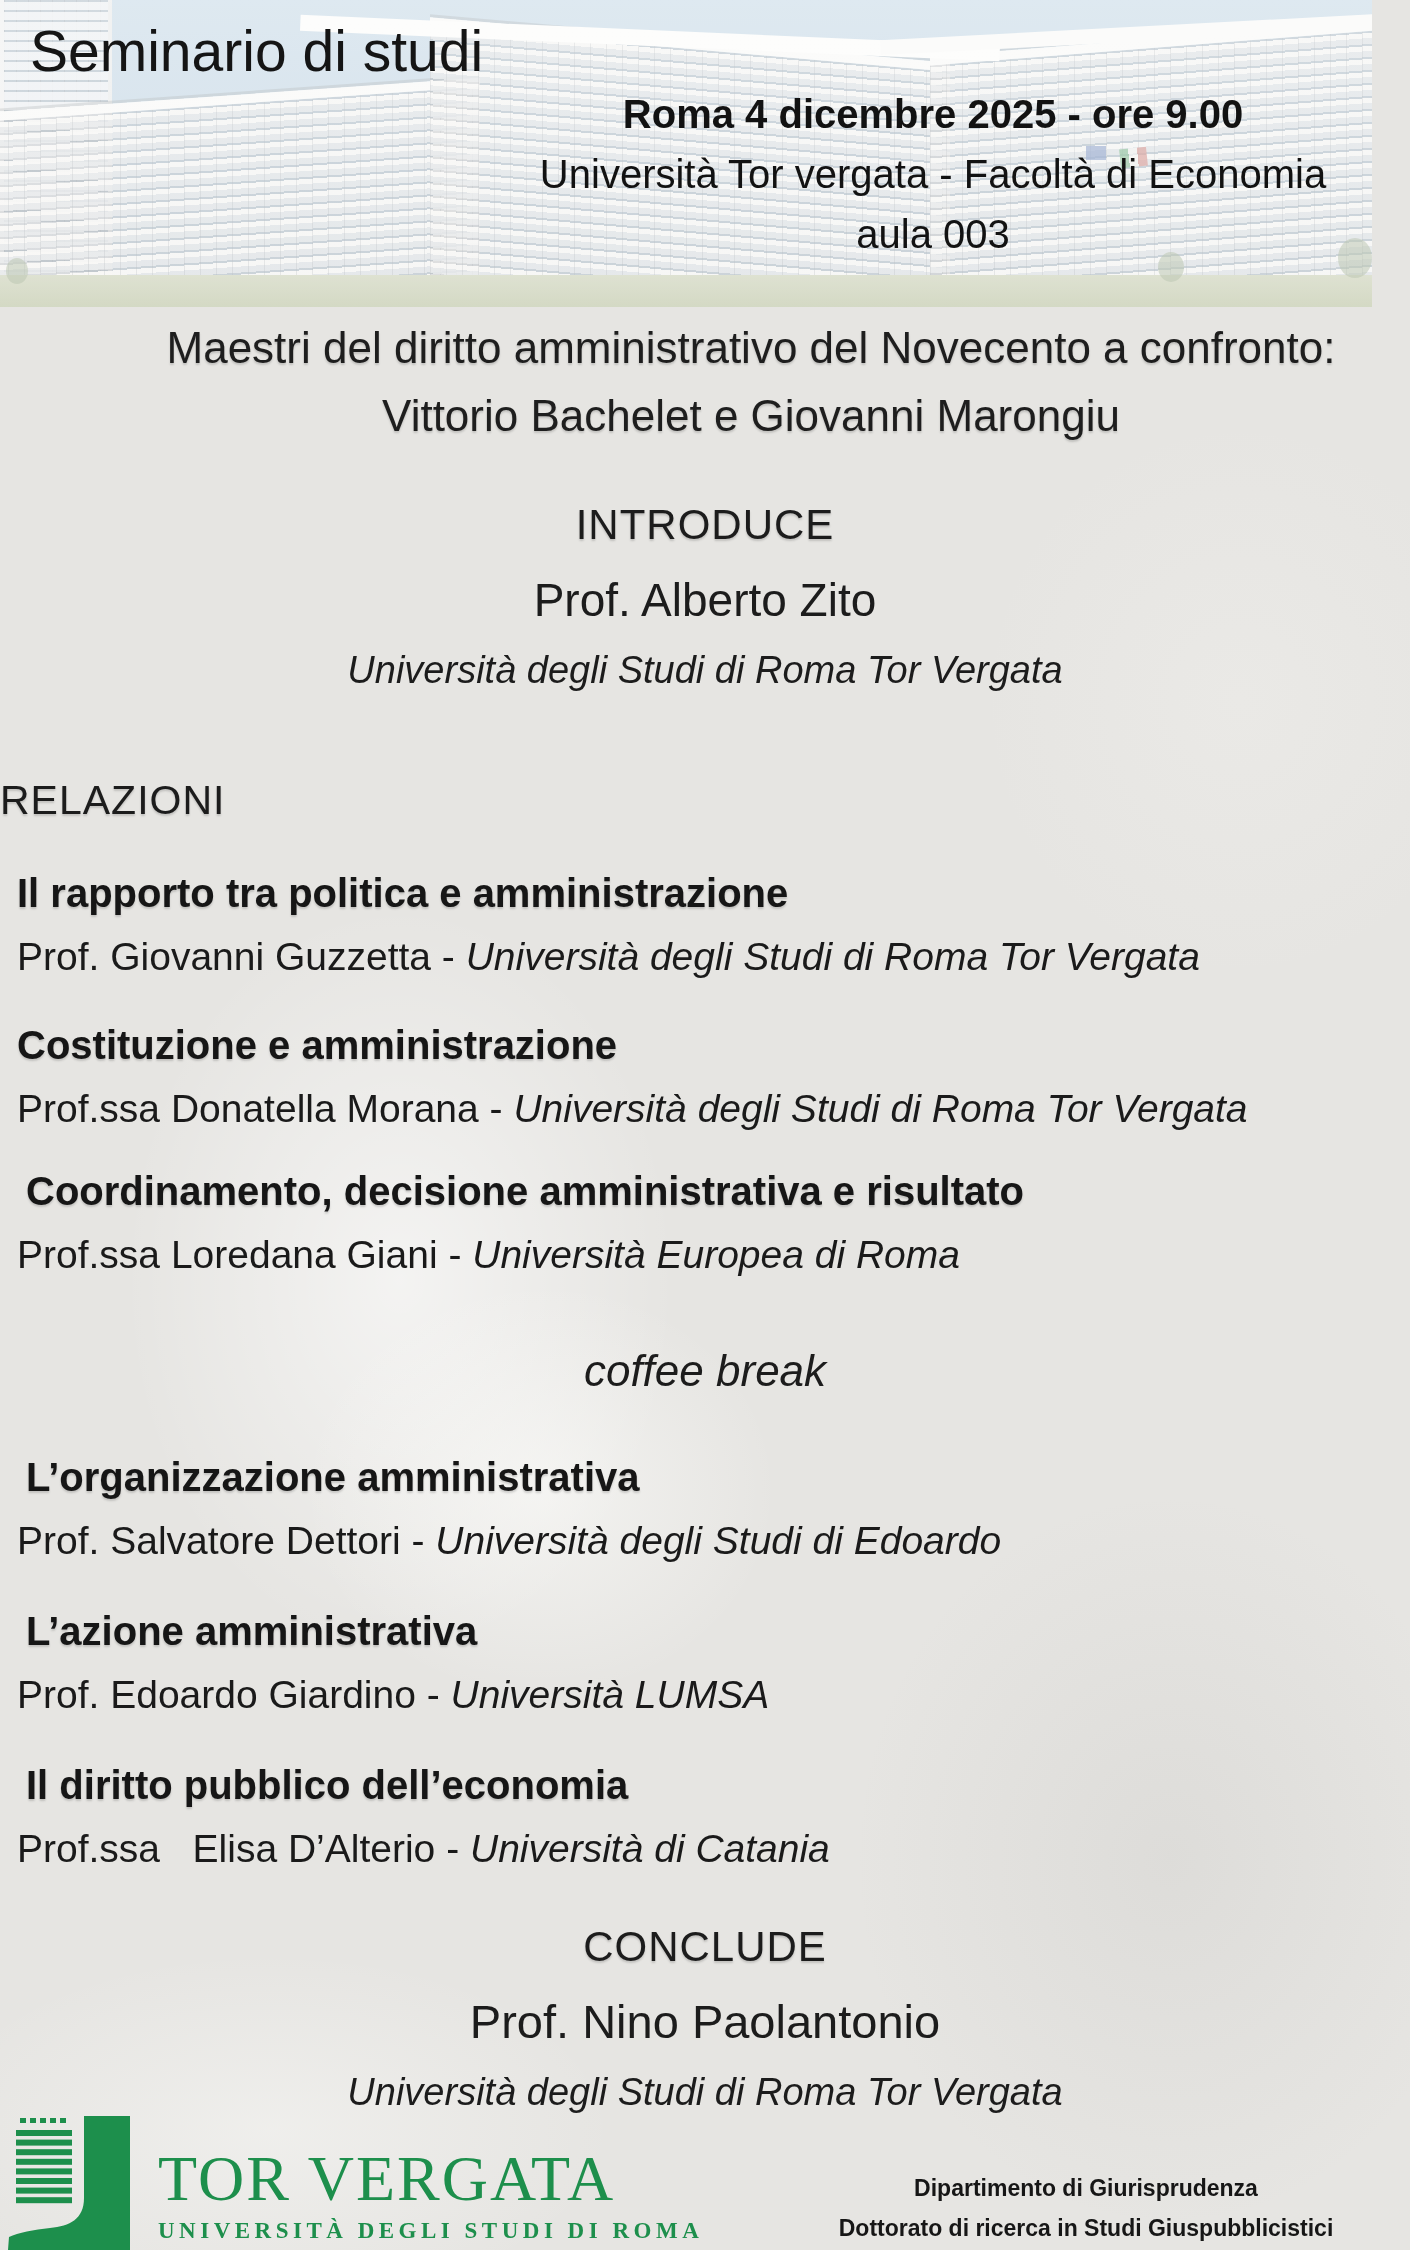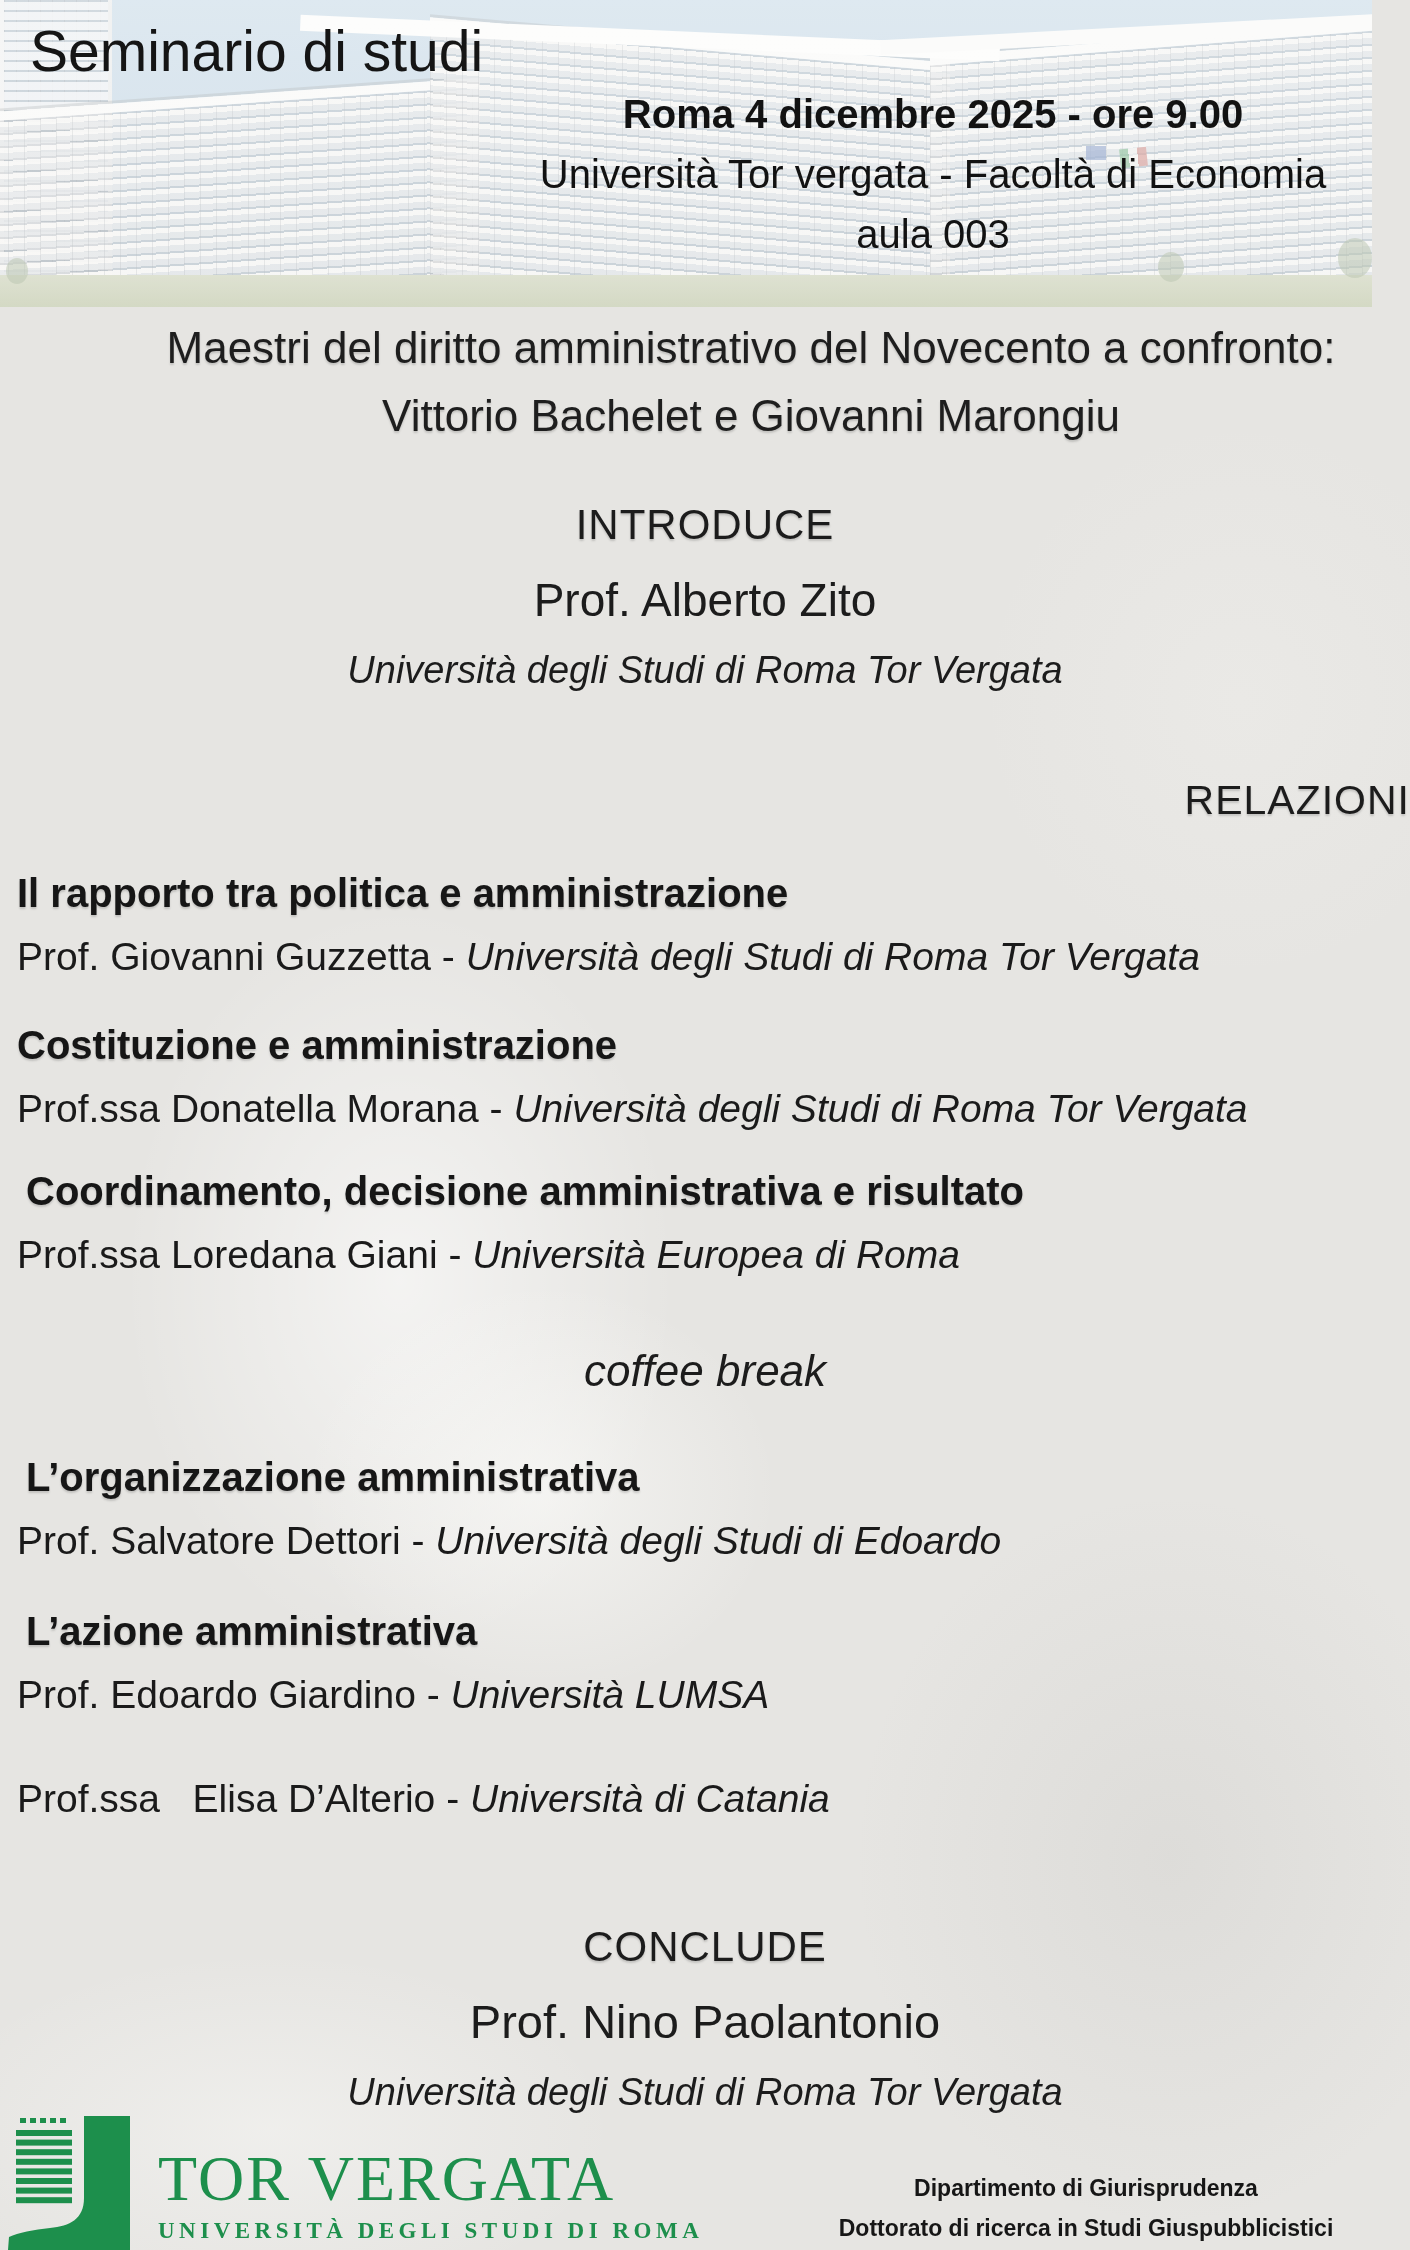--- a/index.html
+++ b/index.html
@@ -62,21 +62,21 @@
   .sec{position:absolute;left:0;width:1410px;z-index:2;}
   .shadowed{text-shadow:0 2px 2px rgba(70,70,70,.22);}
   .main-title{top:306px;text-align:center;font-size:44px;line-height:68px;font-weight:400;padding-top:8px;color:#1e1e1e;padding-left:46px;}
 
   .center-block{text-align:center;}
   .intro-block{top:500px;}
   .block-heading{font-size:42px;line-height:50px;font-weight:400;letter-spacing:1px;}
   .block-speaker{font-size:46px;line-height:56px;font-weight:400;margin-top:22px;}
   .block-affil{font-size:38px;line-height:48px;font-style:italic;margin-top:18px;}
 
-  .relazioni-heading{top:775px;text-align:right;font-size:41px;line-height:50px;letter-spacing:1px;}
+  .relazioni-heading{top:775px;text-align:left;font-size:41px;line-height:50px;letter-spacing:1px;}
 
   .talk{position:absolute;left:0;width:1410px;z-index:2;padding-left:17px;box-sizing:border-box;}
   .talk-title{font-size:40px;line-height:50px;font-weight:700;color:#161616;}
   .talk.indent .talk-title{padding-left:9px;}
   .talk-speaker{font-size:39px;line-height:50px;margin-top:14px;white-space:pre-wrap;color:#1a1a1a;}
   .talk-speaker .affil{font-style:italic;}
   .coffee{position:absolute;left:0;top:1344px;width:1410px;text-align:center;
     font-size:44px;line-height:54px;font-style:italic;z-index:2;}
 
   .conclude-block{top:1922px;}
@@ -160,20 +160,21 @@
     <div class="talk-title shadowed">L’organizzazione amministrativa</div>
     <div class="talk-speaker"><span>Prof. Salvatore Dettori - </span><span class="affil">Università degli Studi di Edoardo</span></div>
   </div>
 
   <div class="talk indent" style="top:1606px">
     <div class="talk-title shadowed">L’azione amministrativa</div>
     <div class="talk-speaker"><span>Prof. Edoardo Giardino - </span><span class="affil">Università LUMSA</span></div>
   </div>
 
   <div class="talk indent" style="top:1760px">
+    <div class="talk-title shadowed">Il diritto pubblico dell’economia</div>
     <div class="talk-speaker"><span>Prof.ssa   Elisa D’Alterio - </span><span class="affil">Università di Catania</span></div>
   </div>
 
   <div class="sec center-block conclude-block">
     <div class="block-heading shadowed">CONCLUDE</div>
     <div class="block-speaker">Prof. Nino Paolantonio</div>
     <div class="block-affil">Università degli Studi di Roma Tor Vergata</div>
   </div>
 
   <svg class="logo-mark" viewBox="0 0 132 134" xmlns="http://www.w3.org/2000/svg">

